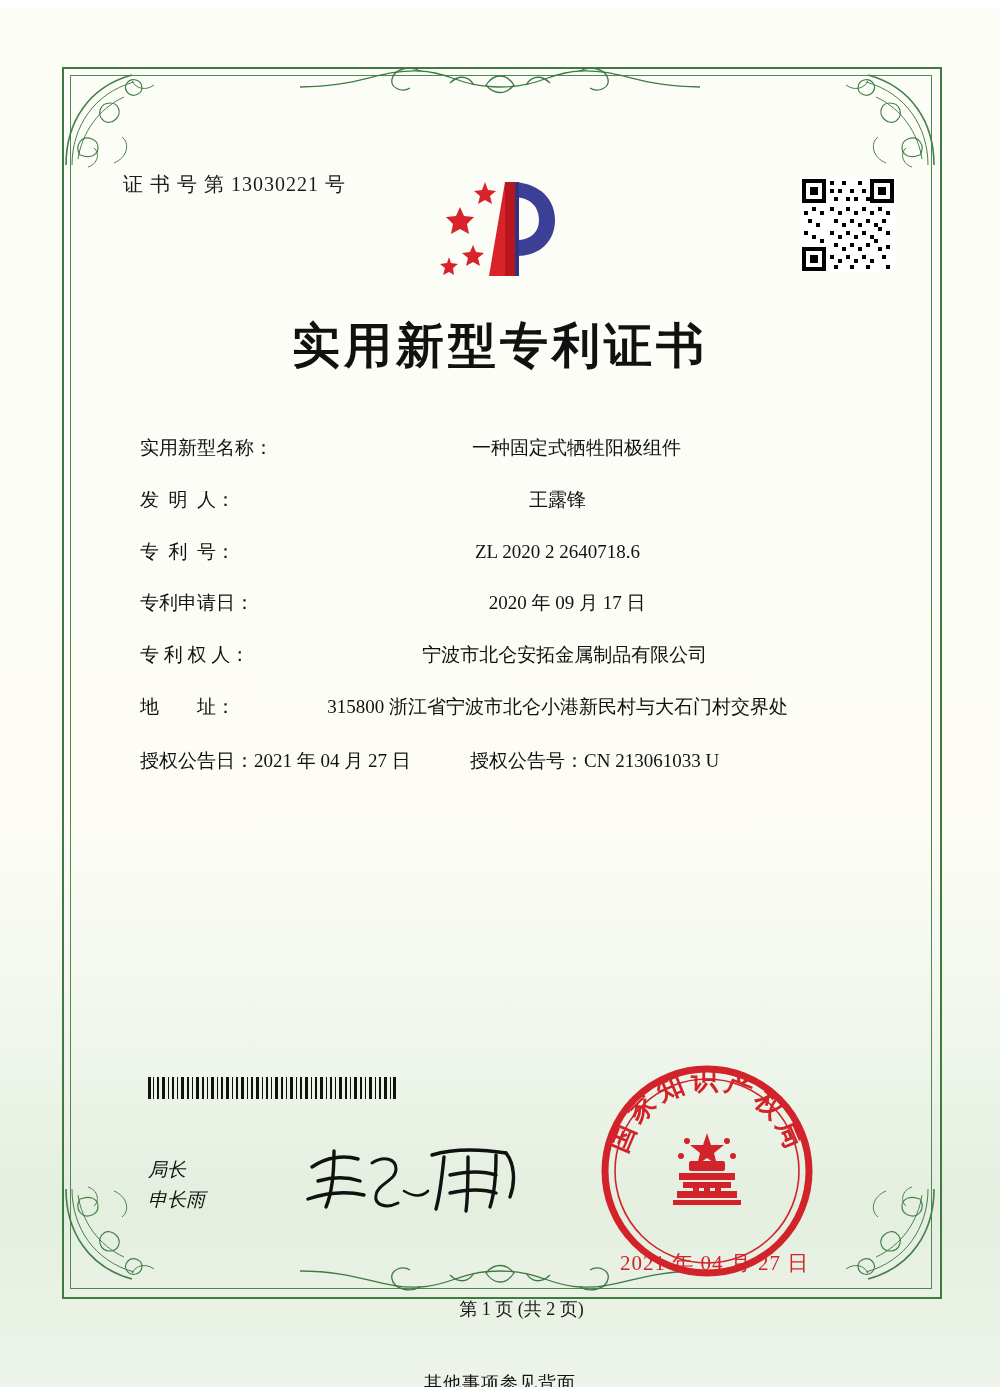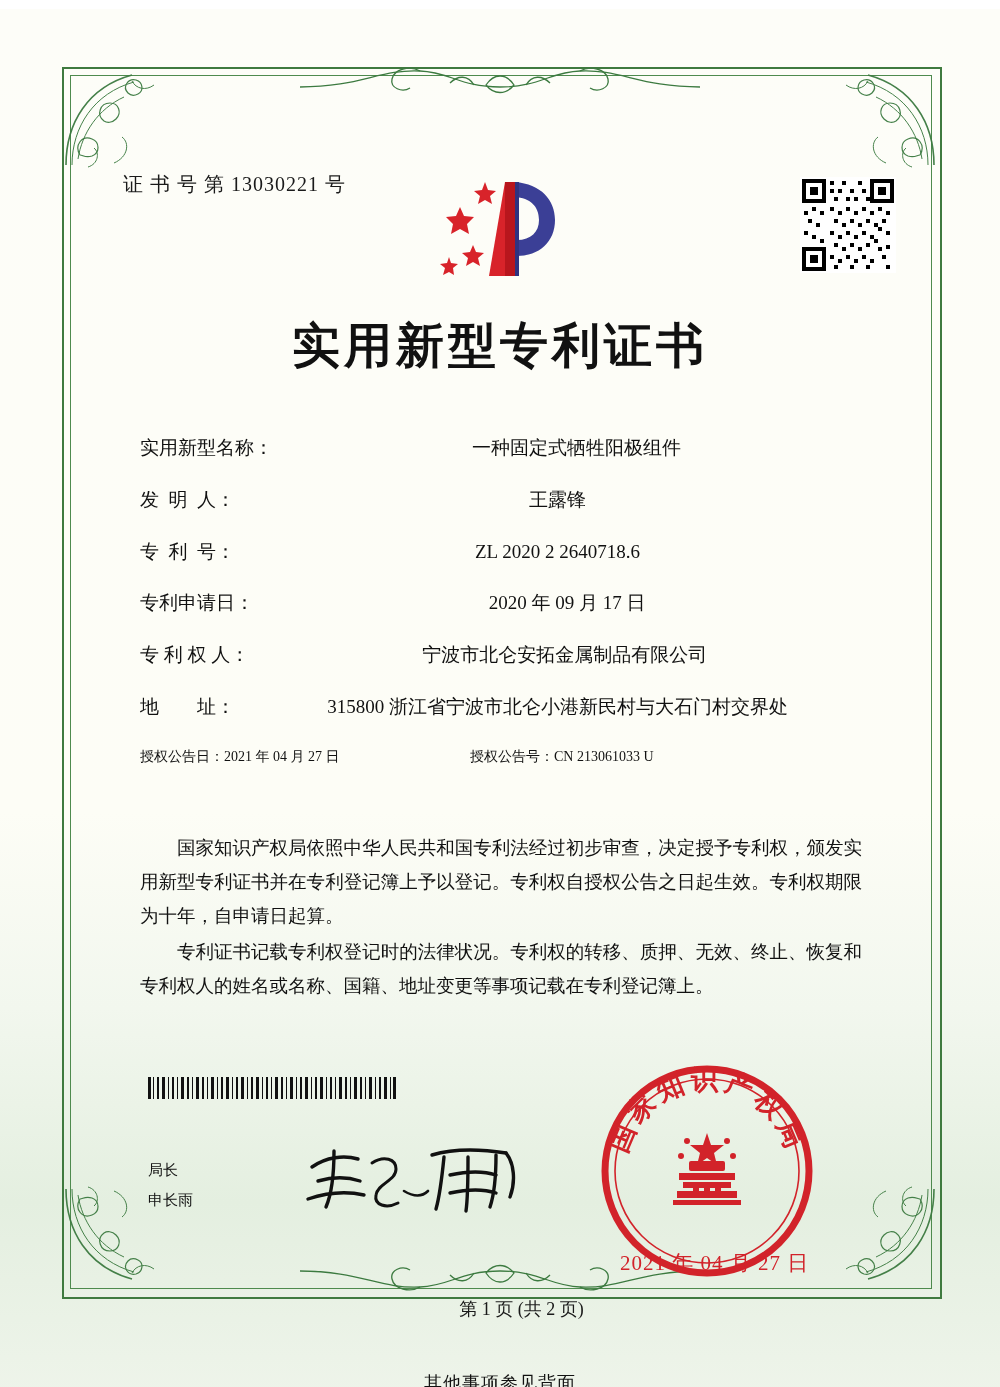--- a/index.html
+++ b/index.html
@@ -114,21 +114,21 @@
     white-space: pre;
   }
   .field .val {
     flex: 1 1 auto;
     white-space: nowrap;
     text-align: center;
   }
   .grant-row {
     display: flex;
     align-items: center;
-    font-size: 14px;
+    font-size: 19px;
     color: #111;
   }
   .grant-row .g1 { width: 330px; white-space: nowrap; }
   .grant-row .g2 { white-space: nowrap; }
 
   
   .paras {
     position: absolute;
     left: 140px;
     top: 822px;
@@ -148,23 +148,24 @@
     position: absolute;
     left: 148px; top: 1068px;
     width: 248px; height: 22px;
   }
   .barcode svg { display:block; }
 
   
   .sig-labels {
     position: absolute;
     left: 148px; top: 1146px;
-    font-size: 15px;
+    font-size: 19px;
     line-height: 30px;
     color: #111;
+    font-style: italic;
   }
   .sig-script {
     position: absolute;
     left: 300px; top: 1128px;
     width: 230px; height: 80px;
   }
   .sig-script svg { display:block; }
 
   
   .seal {
@@ -416,24 +417,20 @@
     <div class="grant-row">
       <span class="g1">
         <span>授权公告日：</span><span>2021 年 04 月 27 日</span>
       </span>
       <span class="g2">
         <span>授权公告号：</span><span>CN 213061033 U</span>
       </span>
     </div>
   </div>
 
-  <div class="paras">
-    <p>国家知识产权局依照中华人民共和国专利法经过初步审查，决定授予专利权，颁发实用新型专利证书并在专利登记簿上予以登记。专利权自授权公告之日起生效。专利权期限为十年，自申请日起算。</p>
-    <p>专利证书记载专利权登记时的法律状况。专利权的转移、质押、无效、终止、恢复和专利权人的姓名或名称、国籍、地址变更等事项记载在专利登记簿上。</p>
-  </div>
 
   <div class="barcode">
     <svg viewBox="0 0 248 22" shape-rendering="crispEdges">
       <rect width="248" height="22" fill="transparent"></rect>
       <g fill="#111">
         <rect x="0" y="0" width="3" height="22"></rect>
           <rect x="5" y="0" width="1" height="22"></rect>
         <rect x="9" y="0" width="2" height="22"></rect>
           <rect x="14" y="0" width="3" height="22"></rect>
         <rect x="20" y="0" width="1" height="22"></rect>

